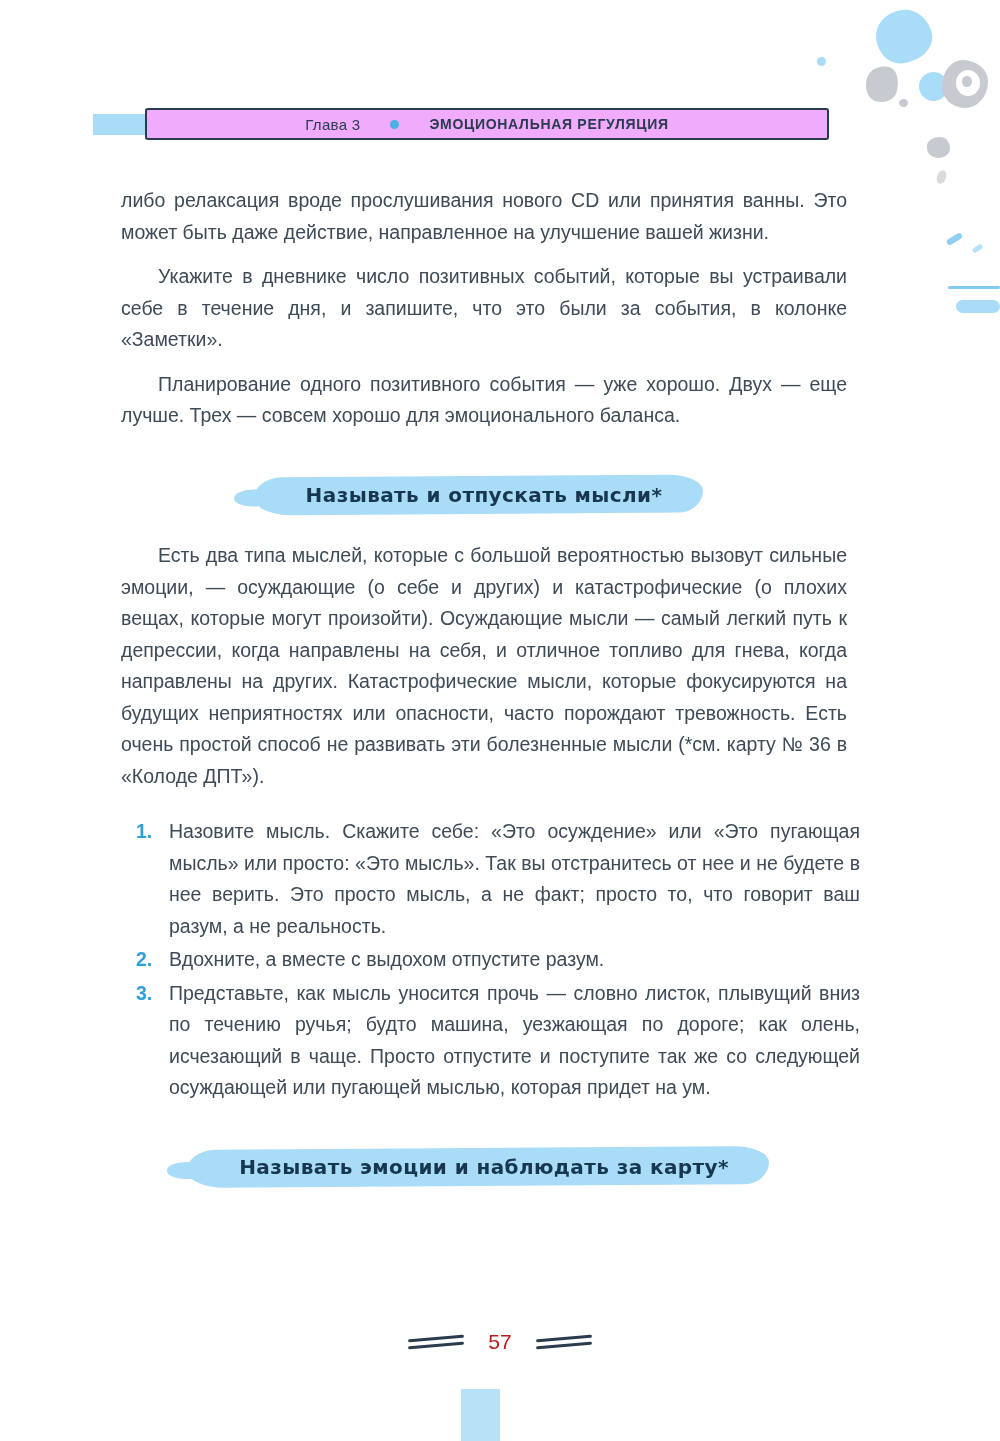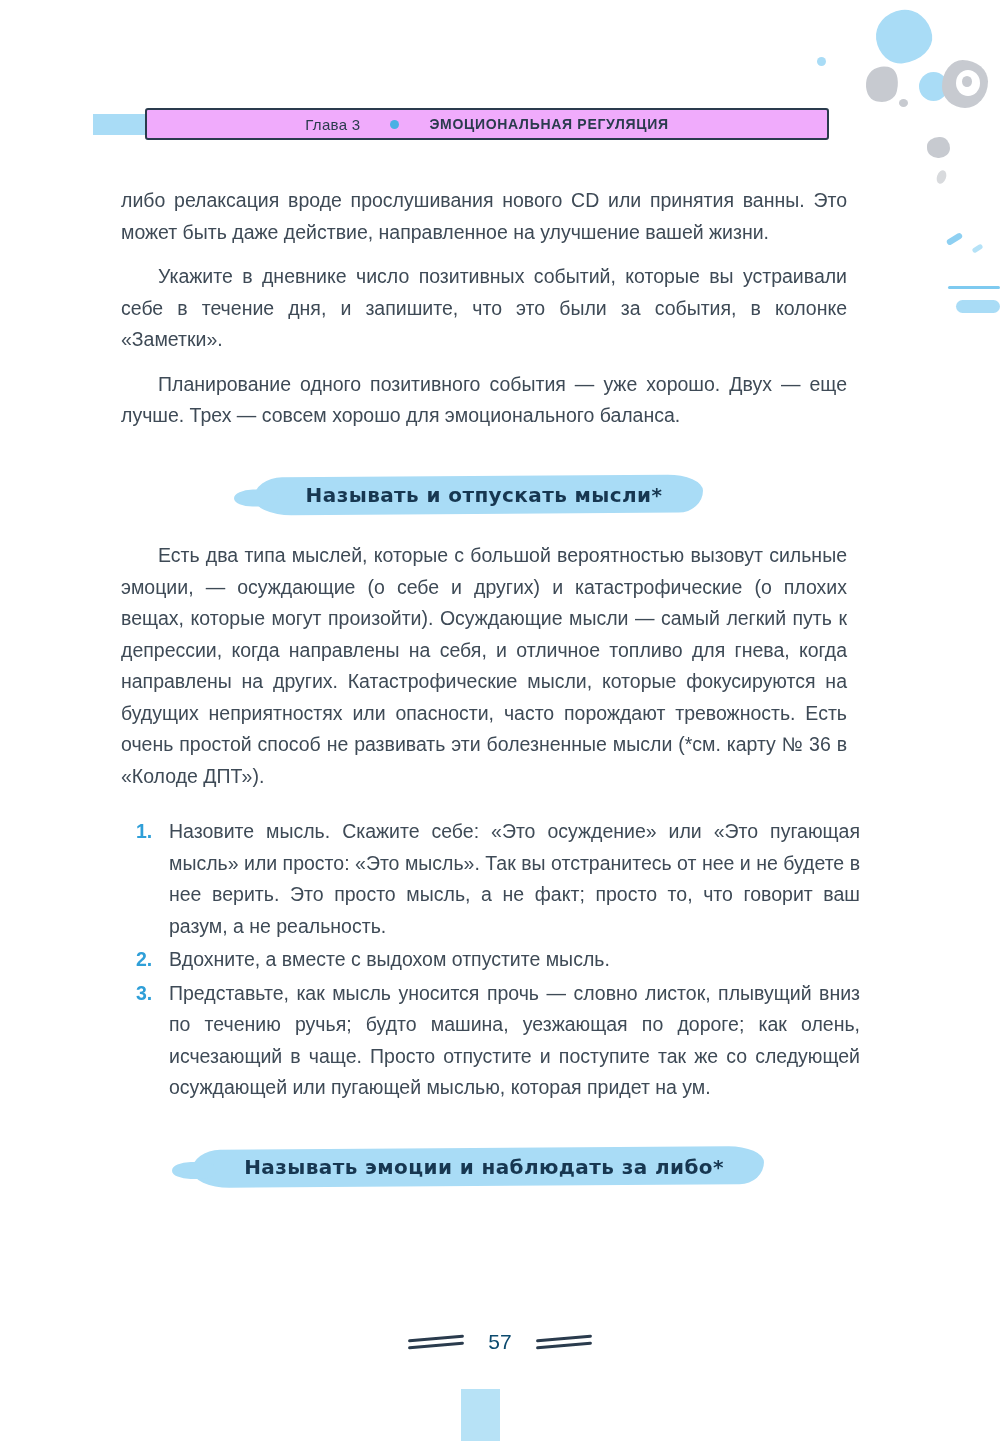--- a/index.html
+++ b/index.html
@@ -81,21 +81,21 @@
   .nlist .li { display:flex; margin-bottom:2px; }
   .nlist .num { width:33px; flex:0 0 33px; color:#2f9fd8; font-weight:700; }
   .nlist .li-text { text-align:justify; }
 
   .outro { margin-top:24px !important; }
 
   
   .footer {
     position:absolute; left:0; top:1330px; width:1000px;
     display:flex; align-items:center; justify-content:center; gap:24px;
-    color:#0c4a6e;
+    color:#b91c1c;
   }
   .line-pair { position:relative; width:56px; height:14px; display:inline-block; }
   .line-pair::before, .line-pair::after {
     content:""; position:absolute; left:0; width:100%; height:3px;
     background:#2a3b4d; border-radius:2px; transform:rotate(-5deg);
   }
   .line-pair::before { top:2px; }
   .line-pair::after  { top:9px; }
   .pagenum { font-size:21px; font-weight:500; }
 </style>
@@ -143,33 +143,33 @@
 
     <p class="indent">Есть два типа мыслей, которые с большой вероятностью вызовут сильные эмоции, — осуждающие (о себе и других) и катастрофические (о плохих вещах, которые могут произойти). Осуждающие мысли — самый легкий путь к депрессии, когда направлены на себя, и отличное топливо для гнева, когда направлены на других. Катастрофические мысли, которые фокусируются на будущих неприятностях или опасности, часто порождают тревожность. Есть очень простой способ не развивать эти болезненные мысли (*см. карту № 36 в «Колоде ДПТ»).</p>
 
     <div class="nlist">
       <div class="li">
         <span class="num">1.</span>
         <span class="li-text">Назовите мысль. Скажите себе: «Это осуждение» или «Это пугающая мысль» или просто: «Это мысль». Так вы отстранитесь от нее и не будете в нее верить. Это просто мысль, а не факт; просто то, что говорит ваш разум, а не реальность.</span>
       </div>
       <div class="li">
         <span class="num">2.</span>
-        <span class="li-text">Вдохните, а вместе с выдохом отпустите мысль.</span>
+        <span class="li-text">Вдохните, а вместе с выдохом отпустите разум.</span>
       </div>
       <div class="li">
         <span class="num">3.</span>
         <span class="li-text">Представьте, как мысль уносится прочь — словно листок, плывущий вниз по течению ручья; будто машина, уезжающая по дороге; как олень, исчезающий в чаще. Просто отпустите и поступите так же со следующей осуждающей или пугающей мыслью, которая придет на ум.</span>
       </div>
     </div>
 
 
     <div class="heading-wrap">
       <span class="heading">
         <span class="brush"></span>
-        <span class="heading-text">Называть эмоции и наблюдать за либо*</span>
+        <span class="heading-text">Называть эмоции и наблюдать за карту*</span>
       </span>
     </div>
 
 
   </div>
 
   <div class="footer">
     <span class="line-pair"></span>
     <span class="pagenum">57</span>
     <span class="line-pair"></span>

